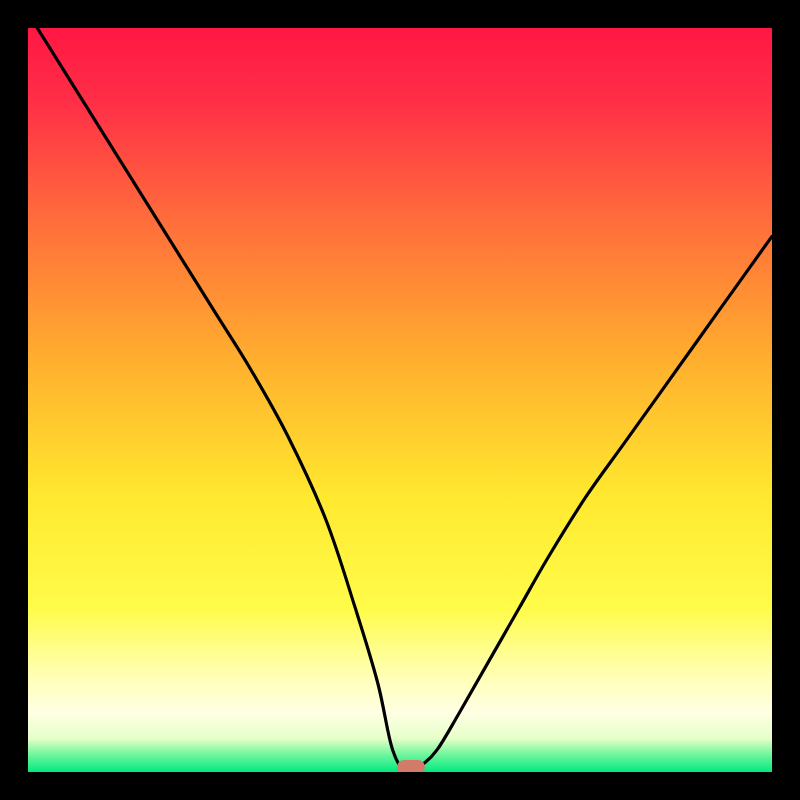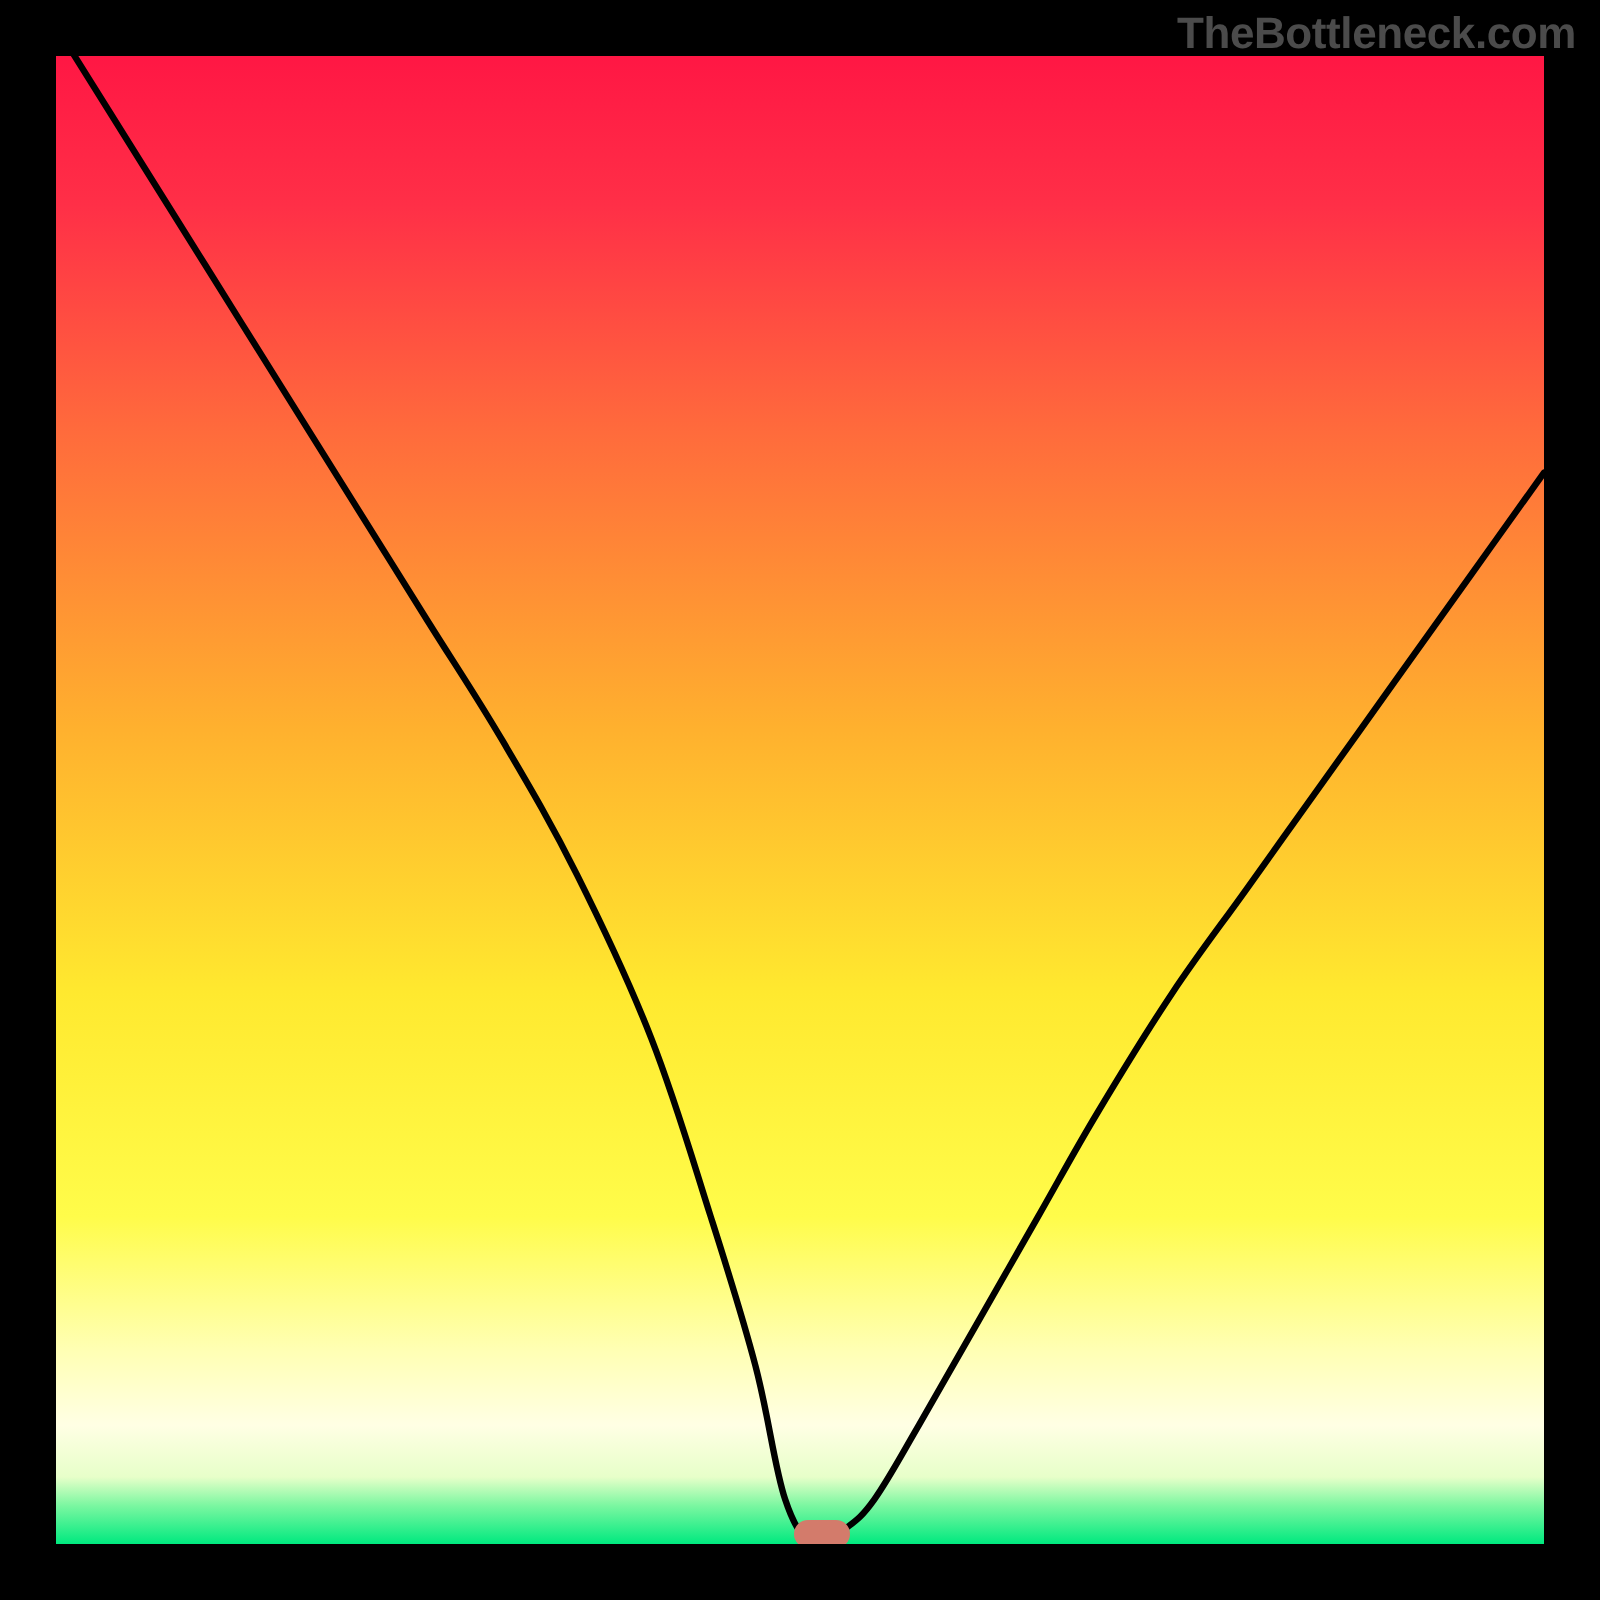--- a/index.html
+++ b/index.html
@@ -78,14 +78,13 @@
       <rect x="0" y="0" width="744" height="744" fill="url(#bg-grad)"></rect>
     </svg>
 
     <svg class="curve" viewBox="0 0 744 744" preserveAspectRatio="none">
       <path id="curve-path" d="M 0.00 -14.88 C 6.70 -4.17, 23.81 23.21, 37.20 44.64 C 50.59 66.07, 61.01 82.73, 74.40 104.16 C 87.79 125.59, 98.21 142.25, 111.60 163.68 C 124.99 185.11, 135.41 201.77, 148.80 223.20 C 162.19 244.63, 172.61 261.29, 186.00 282.72 C 199.39 304.15, 209.81 319.47, 223.20 342.24 C 236.59 365.01, 247.01 382.42, 260.40 409.20 C 273.79 435.98, 285.55 460.24, 297.60 491.04 C 309.65 521.84, 317.99 550.86, 327.36 580.32 C 336.73 609.78, 342.98 629.28, 349.68 654.72 C 356.38 680.16, 359.20 705.61, 364.56 721.68 C 369.92 737.75, 374.08 741.32, 379.44 744.00 C 384.80 746.68, 388.96 740.58, 394.32 736.56 C 399.68 732.54, 402.50 731.05, 409.20 721.68 C 415.90 712.31, 422.15 700.55, 431.52 684.48 C 440.89 668.41, 450.57 651.15, 461.28 632.40 C 471.99 613.65, 480.33 599.07, 491.04 580.32 C 501.75 561.57, 508.75 548.33, 520.80 528.24 C 532.85 508.15, 544.61 488.81, 558.00 468.72 C 571.39 448.63, 581.81 435.39, 595.20 416.64 C 608.59 397.89, 619.01 383.31, 632.40 364.56 C 645.79 345.81, 656.21 331.23, 669.60 312.48 C 682.99 293.73, 693.41 279.15, 706.80 260.40 C 720.19 241.65, 737.30 217.69, 744.00 208.32" fill="none" stroke="#000" stroke-width="3.2" stroke-linecap="round" stroke-linejoin="round"></path>
     </svg>
 
     <div class="marker" style="left: 51.5%; top: 99.3%;"></div>
   </div>
 
-  <div class="watermark">TheBottleneck.com</div>
 </div>
 
 </body></html>

